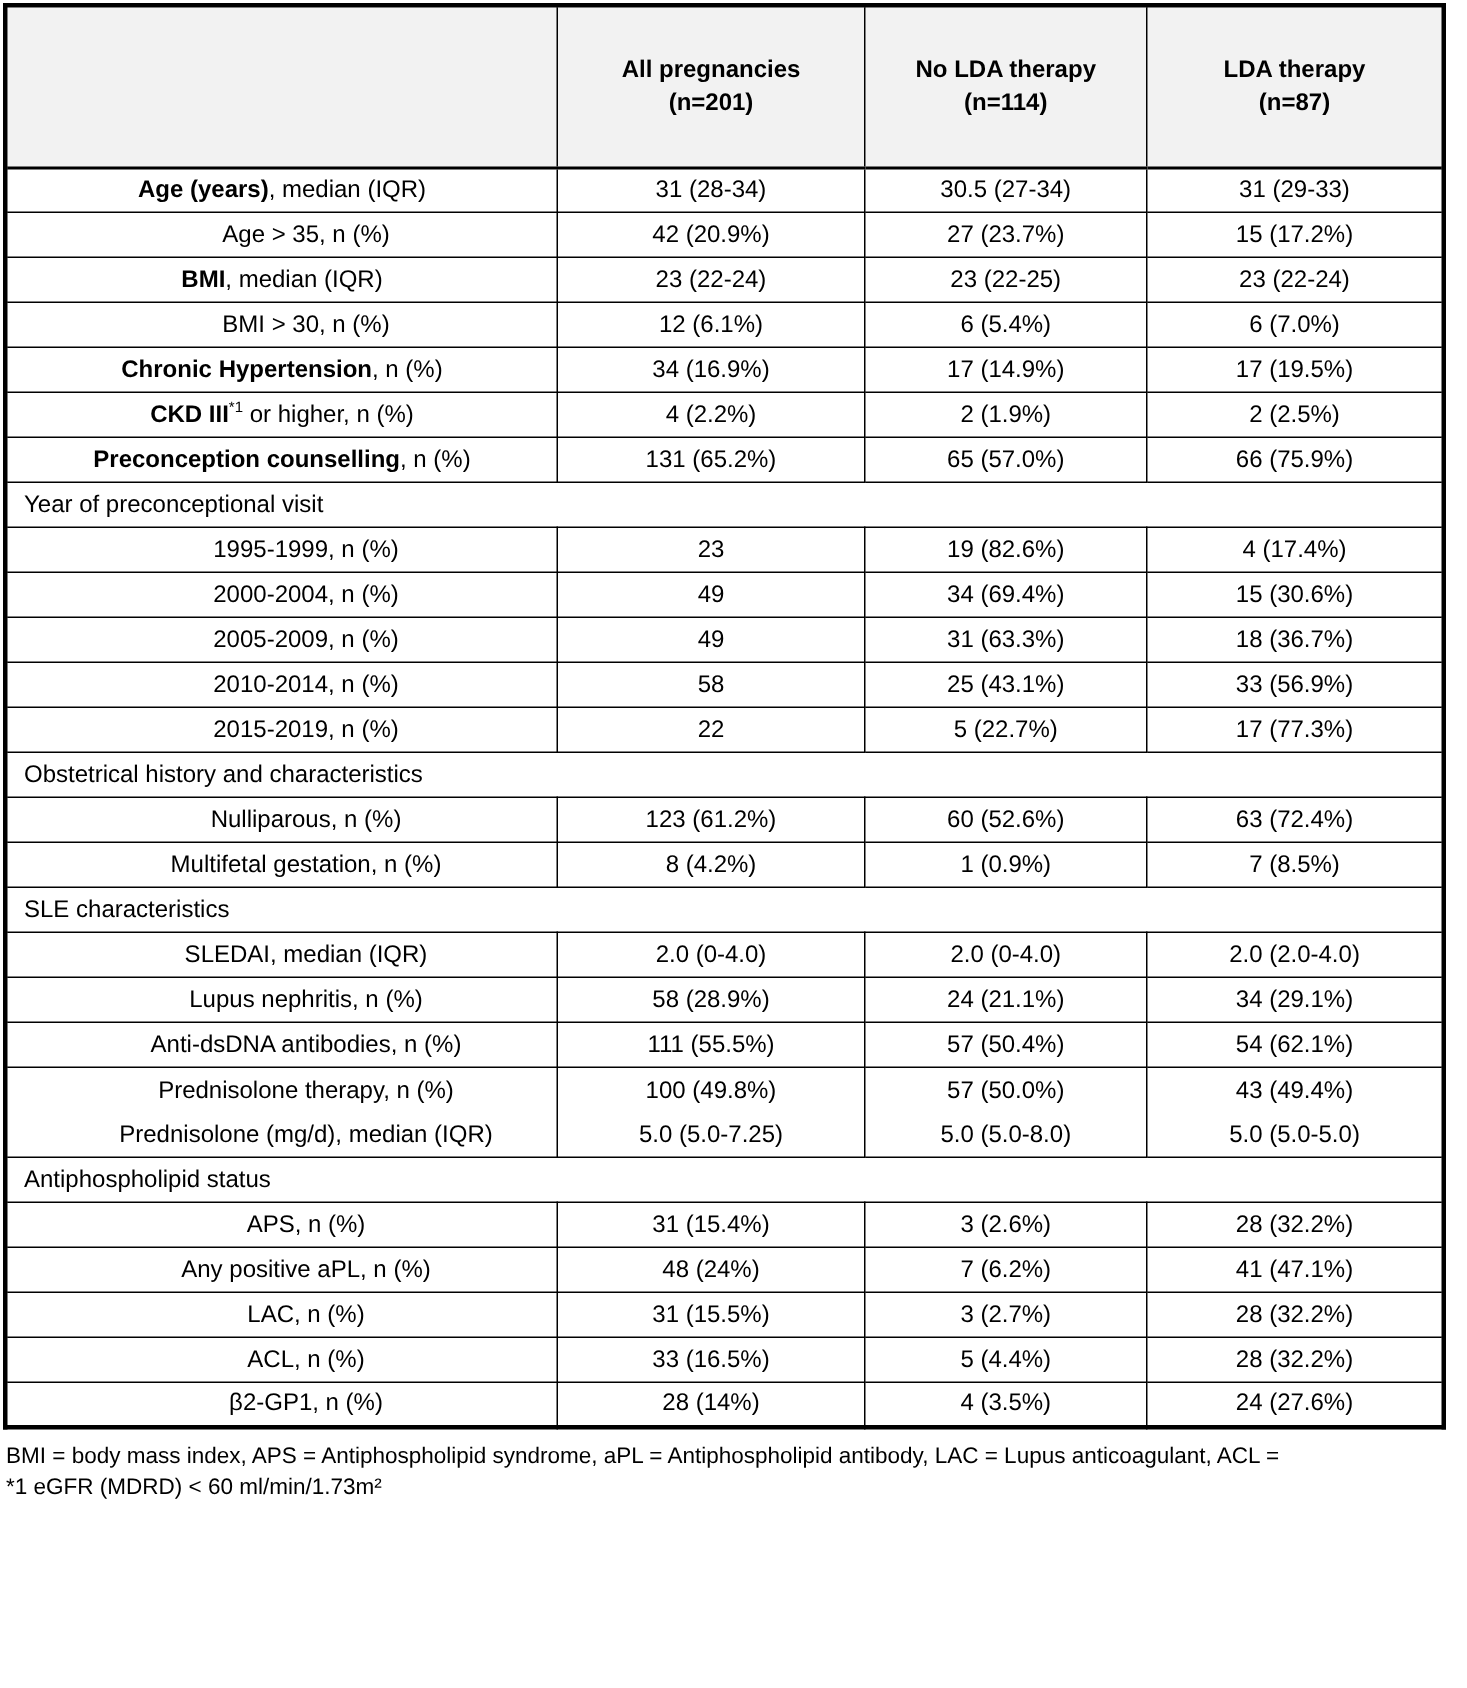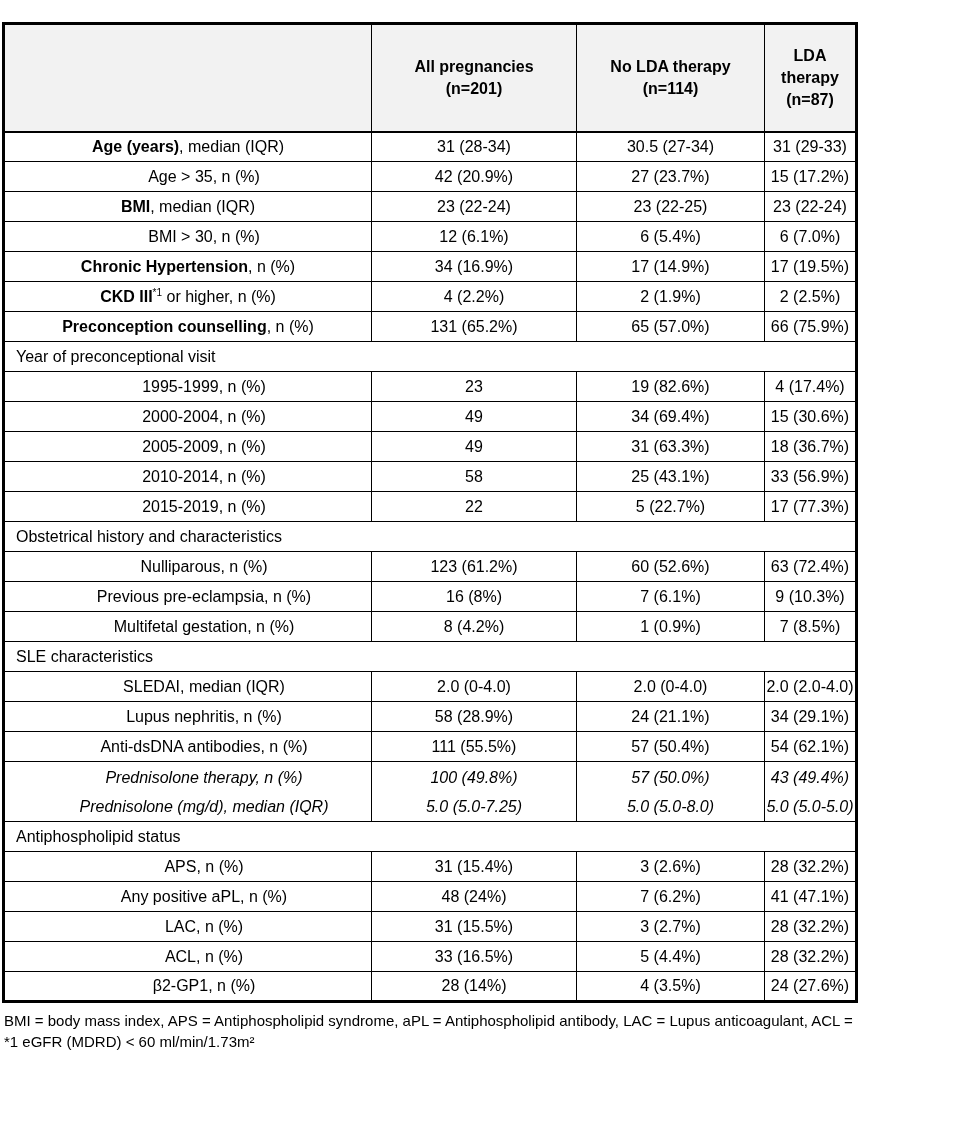--- a/index.html
+++ b/index.html
@@ -13,24 +13,23 @@
     margin: 0; padding: 0;
     width: 978px; height: 1125px;
     background: #ffffff;
     font-family: "Liberation Sans", "DejaVu Sans", sans-serif;
     color: var(--text-color);
   }
   .page { padding: 2px 0 0 2px; }
   table.tbl {
     border-collapse: collapse;
     table-layout: fixed;
-    width: 856px;
+    width: 962px;
     border: 3px solid var(--border-color);
     background: var(--row-bg);
-    margin-top: 20px;
   }
   .tbl th, .tbl td {
     border: 1px solid var(--border-color);
     overflow: hidden;
   }
   .tbl thead tr { height: 108px; }
   .tbl thead th {
     background: var(--header-bg);
     font-weight: bold;
     font-size: 16px;
@@ -54,21 +53,21 @@
     font-weight: normal;
     text-align: left;
     padding-left: 11px;
   }
   td sup {
     font-weight: normal;
     font-size: 10px;
     vertical-align: super;
     line-height: 0;
   }
-  .dbl .line { line-height: 29px; height: 29px; font-style: italic; }
+  .dbl .line { line-height: 29px; height: 29px; }
   .footnote {
     margin-top: 7px;
     padding-left: 2px;
     width: 974px;
     font-size: 15px;
     line-height: 21px;
   }
 </style>
 </head>
 <body>
@@ -177,26 +176,20 @@
         <tr class="section">
           <td class="sec" colspan="4">Obstetrical history and characteristics</td>
         </tr>
         <tr>
           <td class="label ind">Nulliparous, n (%)</td>
           <td class="val">123 (61.2%)</td>
           <td class="val">60 (52.6%)</td>
           <td class="val">63 (72.4%)</td>
         </tr>
         <tr>
-          <td class="label ind">Previous pre-eclampsia, n (%)</td>
-          <td class="val">16 (8%)</td>
-          <td class="val">7 (6.1%)</td>
-          <td class="val">9 (10.3%)</td>
-        </tr>
-        <tr>
           <td class="label ind">Multifetal gestation, n (%)</td>
           <td class="val">8 (4.2%)</td>
           <td class="val">1 (0.9%)</td>
           <td class="val">7 (8.5%)</td>
         </tr>
         <tr class="section">
           <td class="sec" colspan="4">SLE characteristics</td>
         </tr>
         <tr>
           <td class="label ind">SLEDAI, median (IQR)</td>

